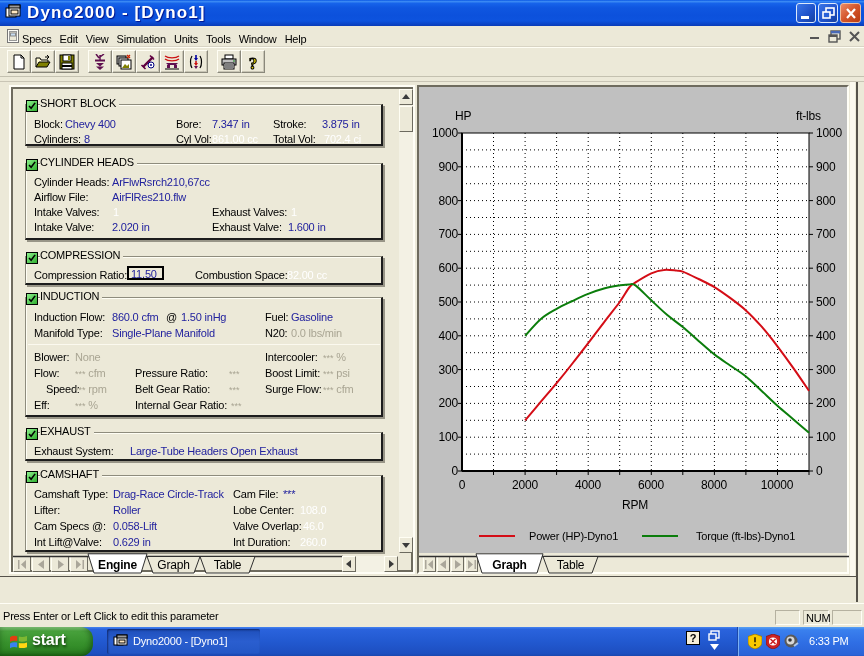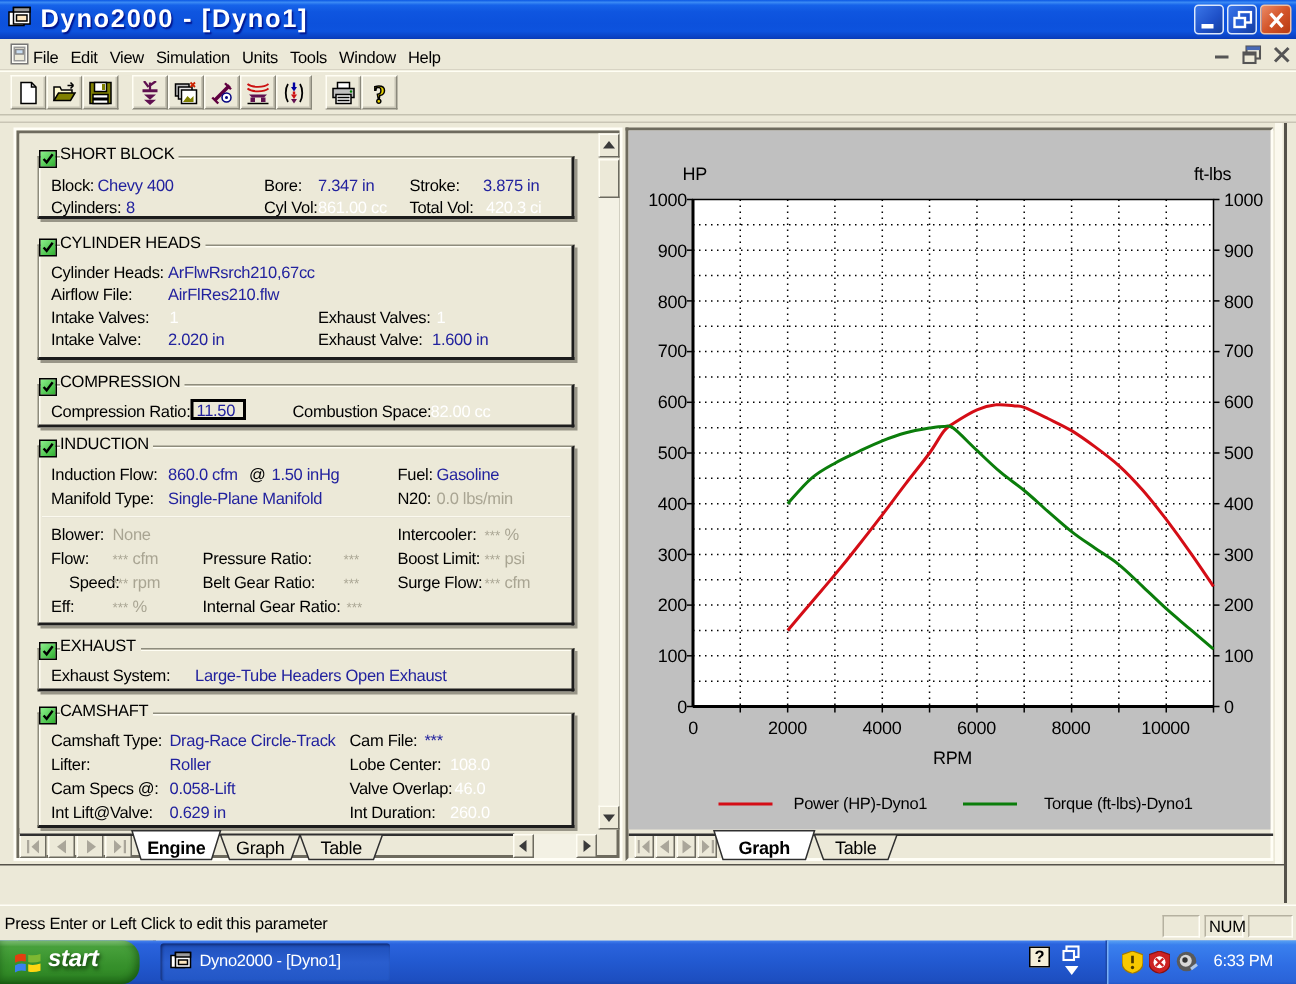--- a/index.html
+++ b/index.html
@@ -40,21 +40,21 @@
     </div>
 </div>
 
 <div class="abs" style="left:0;top:26px;width:864px;height:21px;background:#ece9d8;border-bottom:1px solid #d8d4c4;">
   <svg style="position:absolute;left:5px;top:2px;" width="16" height="16" viewBox="0 0 16 16">
       <rect x="2.5" y="1.5" width="11" height="13" fill="#fdfcf6" stroke="#777"></rect>
       <rect x="4.5" y="3.5" width="7" height="9" fill="#ece9d8" stroke="#999"></rect>
       <rect x="5.5" y="5" width="5" height="3" fill="#c8ddf2" stroke="#888"></rect>
     </svg>
   <div style="position:absolute;left:18px;top:4px;">
-    <span class="menui">File</span><span class="menui">Edit</span><span class="menui">View</span><span class="menui">Simulation</span><span class="menui">Units</span><span class="menui">Tools</span><span class="menui">Window</span><span class="menui">Help</span>
+    <span class="menui">Specs</span><span class="menui">Edit</span><span class="menui">View</span><span class="menui">Simulation</span><span class="menui">Units</span><span class="menui">Tools</span><span class="menui">Window</span><span class="menui">Help</span>
   </div>
   <div style="position:absolute;left:806px;top:2px;width:17px;height:17px;text-align:center;"><div style="margin-top:9px;width:9px;height:2px;background:#555;display:inline-block;"></div></div>
   <div style="position:absolute;left:826px;top:2px;width:17px;height:17px;"><svg style="margin:2px 0 0 2px;" width="13" height="13" viewBox="0 0 13 13">
         <rect x="3" y="1" width="9" height="8" fill="none" stroke="#555" stroke-width="1.4"></rect>
         <rect x="3" y="1" width="9" height="2.4" fill="#4969b5"></rect>
         <rect x="1" y="5" width="8" height="7" fill="#ece9d8" stroke="#555" stroke-width="1.4"></rect>
         <rect x="1" y="5" width="8" height="2" fill="#555"></rect>
       </svg></div>
   <div style="position:absolute;left:846px;top:2px;width:17px;height:17px;"><svg style="margin:2px 0 0 2px;" width="13" height="13" viewBox="0 0 13 13">
         <path d="M2 2l9 9M11 2l-9 9" stroke="#555" stroke-width="2"></path>
@@ -161,21 +161,21 @@
     <div class="bl" style="position:absolute;left:65px;top:118px;">Chevy 400</div>
     <div style="position:absolute;left:176px;top:118px;">Bore:</div>
     <div class="bl" style="position:absolute;left:212px;top:118px;">7.347 in</div>
     <div style="position:absolute;left:273px;top:118px;">Stroke:</div>
     <div class="bl" style="position:absolute;left:322px;top:118px;">3.875 in</div>
 <div style="position:absolute;left:34px;top:133px;">Cylinders:</div>
     <div class="bl" style="position:absolute;left:84px;top:133px;">8</div>
     <div style="position:absolute;left:176px;top:133px;">Cyl Vol:</div>
     <div class="wh" style="position:absolute;left:212px;top:133px;">861.00 cc</div>
     <div style="position:absolute;left:273px;top:133px;">Total Vol:</div>
-    <div class="wh" style="position:absolute;left:324px;top:133px;">420.3 ci</div>
+    <div class="wh" style="position:absolute;left:324px;top:133px;">702.4 ci</div>
 <div class="gbox" style="left:25px;top:163px;width:358px;height:77px;"></div>
 <div class="cb" style="left:26px;top:159px;">
       <svg width="8" height="8" viewBox="0 0 9 9">
         <path d="M1.2 4.5 L3.5 7 L8 1" stroke="#000" stroke-width="1.8" fill="none"></path>
       </svg>
     </div>
 <div style="position:absolute;left:40px;top:156px;background:#ece9d8;padding:0 3px 0 0;">CYLINDER HEADS</div>
 <div style="position:absolute;left:34px;top:176px;">Cylinder Heads:</div>
     <div class="bl" style="position:absolute;left:112px;top:176px;">ArFlwRsrch210,67cc</div>
 <div style="position:absolute;left:34px;top:191px;">Airflow File:</div>
@@ -497,21 +497,21 @@
 
 <div class="abs" style="left:0;top:627px;width:864px;height:29px;background:linear-gradient(180deg,#4584f0 0%,#2a63dd 8%,#2259d0 50%,#1d4ec0 92%,#1a46ae 100%);">
 
   <div style="position:absolute;left:0;top:0;width:93px;height:29px;border-radius:0 12px 12px 0;background:linear-gradient(180deg,#8fd284 0%,#48a13c 14%,#37912c 55%,#2e8724 90%,#247619 100%);box-shadow:inset 0 -3px 6px rgba(0,40,0,.3), inset -3px 0 5px rgba(0,40,0,.25);">
     <svg style="position:absolute;left:8px;top:4px;" width="21" height="21" viewBox="0 0 21 21">
       <path d="M2 6.2 Q4.8 4.2 9.2 5.2 L9.2 10 Q4.8 9 2 10.9 Z" fill="#e23e10"></path>
       <path d="M10.8 5.5 Q14.5 6.5 19 5 L19 9.8 Q14.5 11.2 10.8 10.3 Z" fill="#7db832"></path>
       <path d="M2 12.6 Q4.8 10.6 9.2 11.6 L9.2 16.4 Q4.8 15.4 2 17.3 Z" fill="#3a81f0"></path>
       <path d="M10.8 11.9 Q14.5 12.9 19 11.4 L19 16.2 Q14.5 17.6 10.8 16.7 Z" fill="#ffd612"></path>
     </svg>
-    <div style="position:absolute;left:32px;top:4px;font-size:16px;font-weight:bold;font-style:italic;color:#fff;text-shadow:1px 2px 3px rgba(10,40,5,0.85);">start</div>
+    <div style="position:absolute;left:32px;top:4px;font-size:16px;font-weight:bold;color:#fff;text-shadow:1px 2px 3px rgba(10,40,5,0.85);">start</div>
   </div>
 
   <div style="position:absolute;left:107px;top:2px;width:153px;height:25px;border-radius:2px;background:linear-gradient(180deg,#1e4fbb,#2a5ecf 50%,#2357c6);box-shadow:inset 1px 1px 2px rgba(0,0,30,.5);">
     <svg style="position:absolute;left:6px;top:5px;" width="16" height="15" viewBox="0 0 16 15">
         <rect x="1" y="3" width="9" height="8" fill="#fff" stroke="#000"></rect>
         <rect x="4" y="1" width="10" height="10" fill="#fff" stroke="#000"></rect>
         <rect x="4" y="1" width="10" height="3" fill="#9c9c9c" stroke="#000"></rect>
         <rect x="6" y="6" width="6" height="3" fill="#ffe8c0" stroke="#000"></rect>
       </svg>
     <div style="position:absolute;left:26px;top:6px;color:#fff;font-size:11px;">Dyno2000 - [Dyno1]</div>

